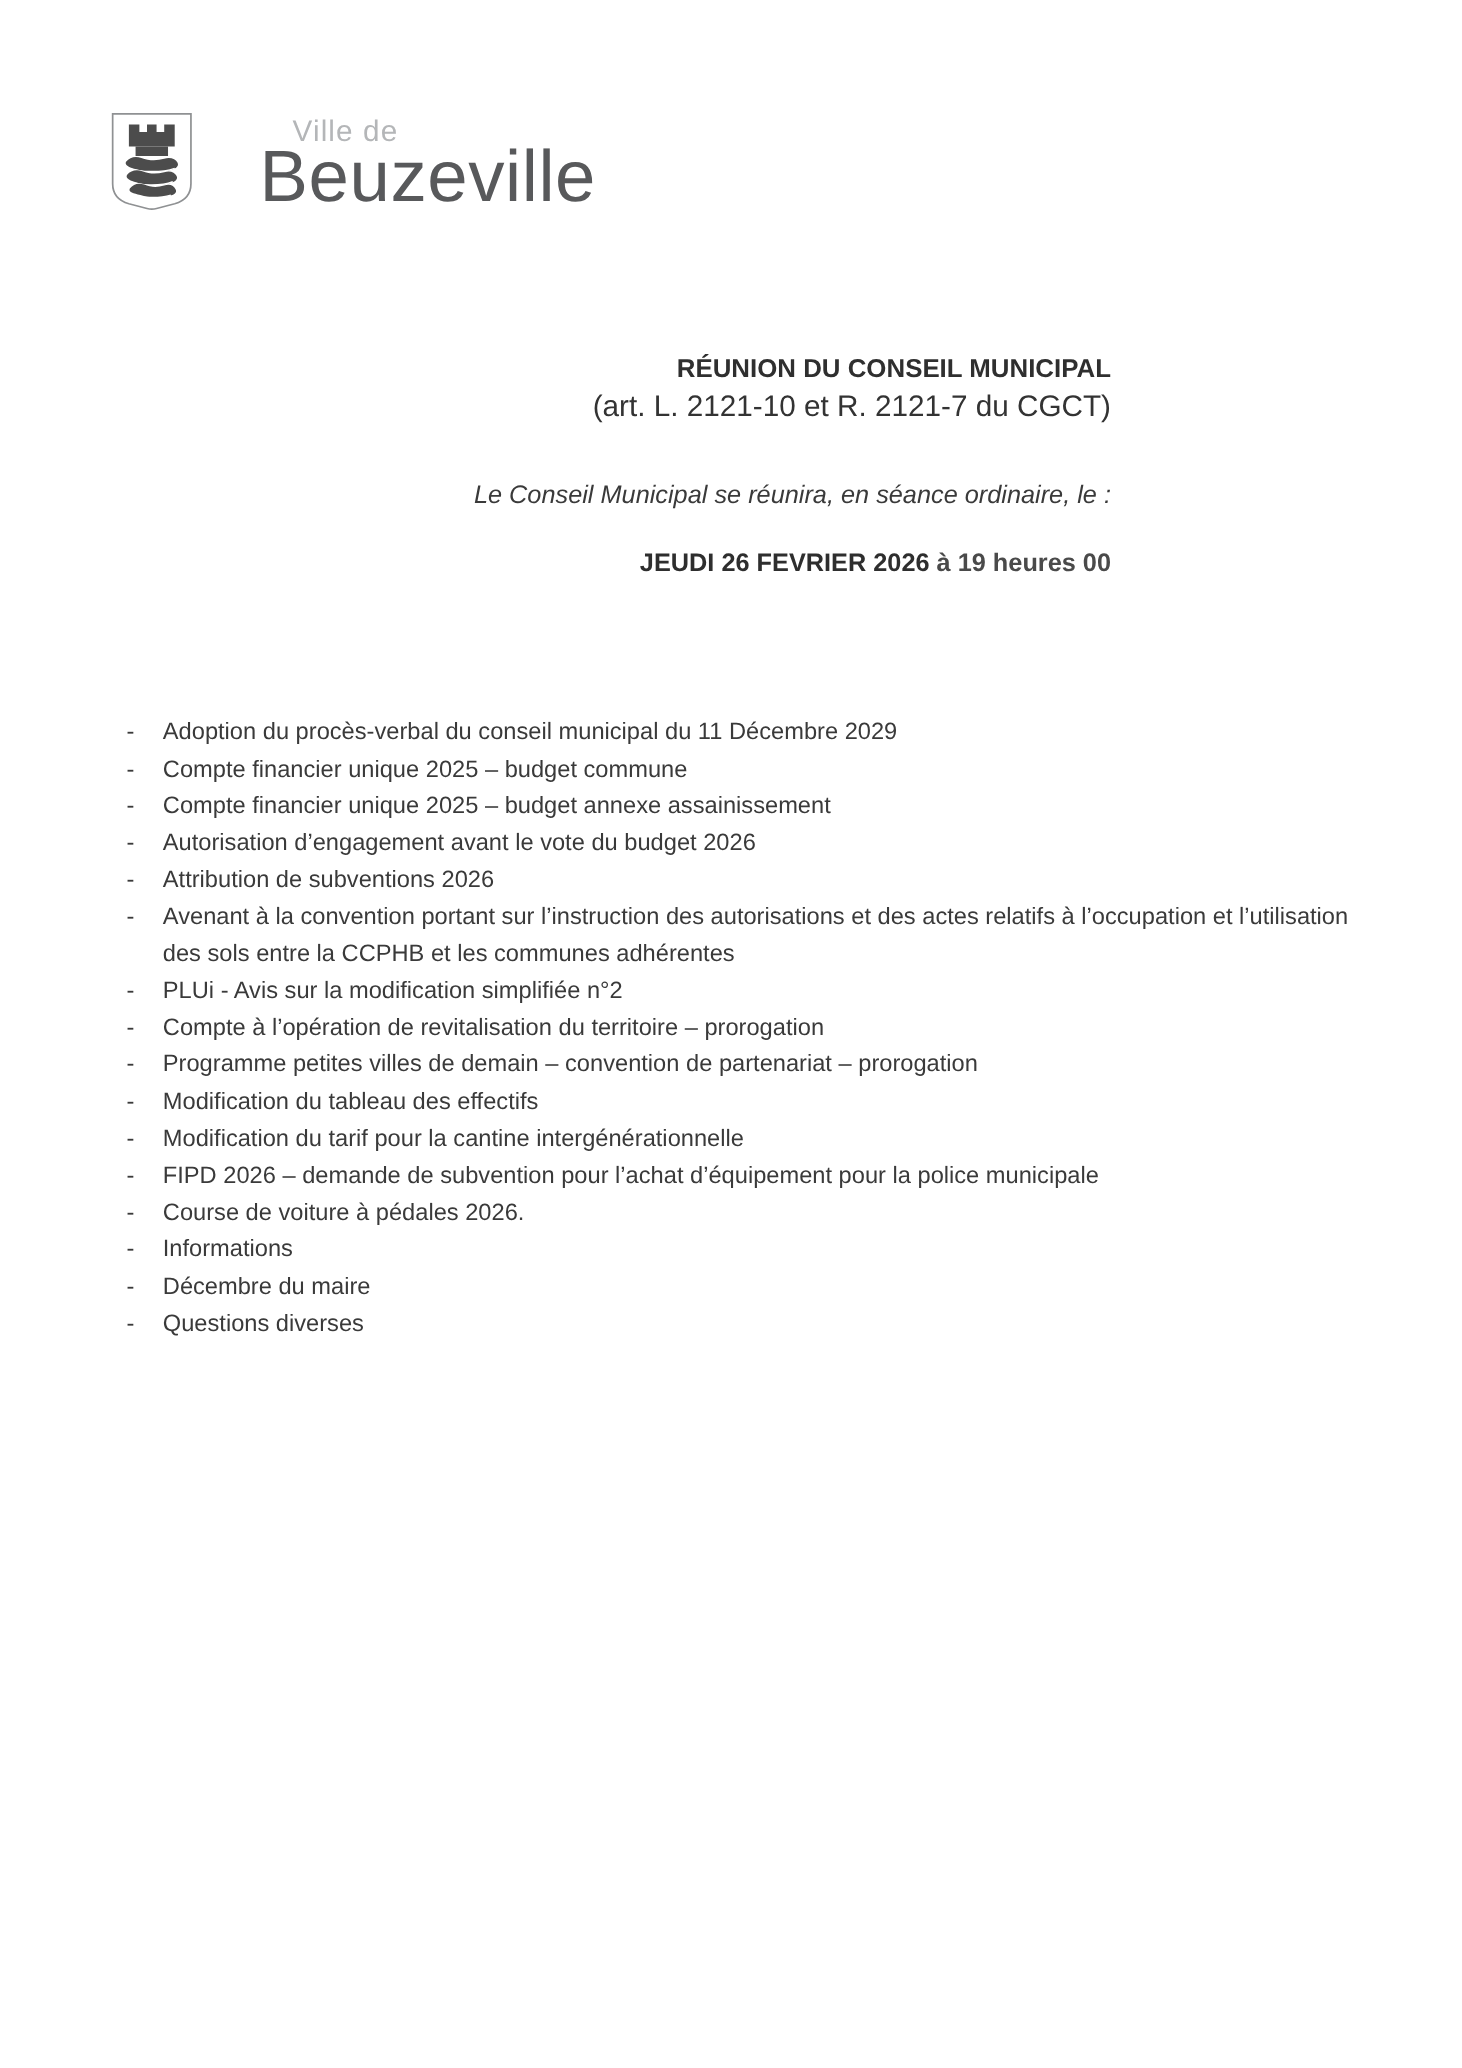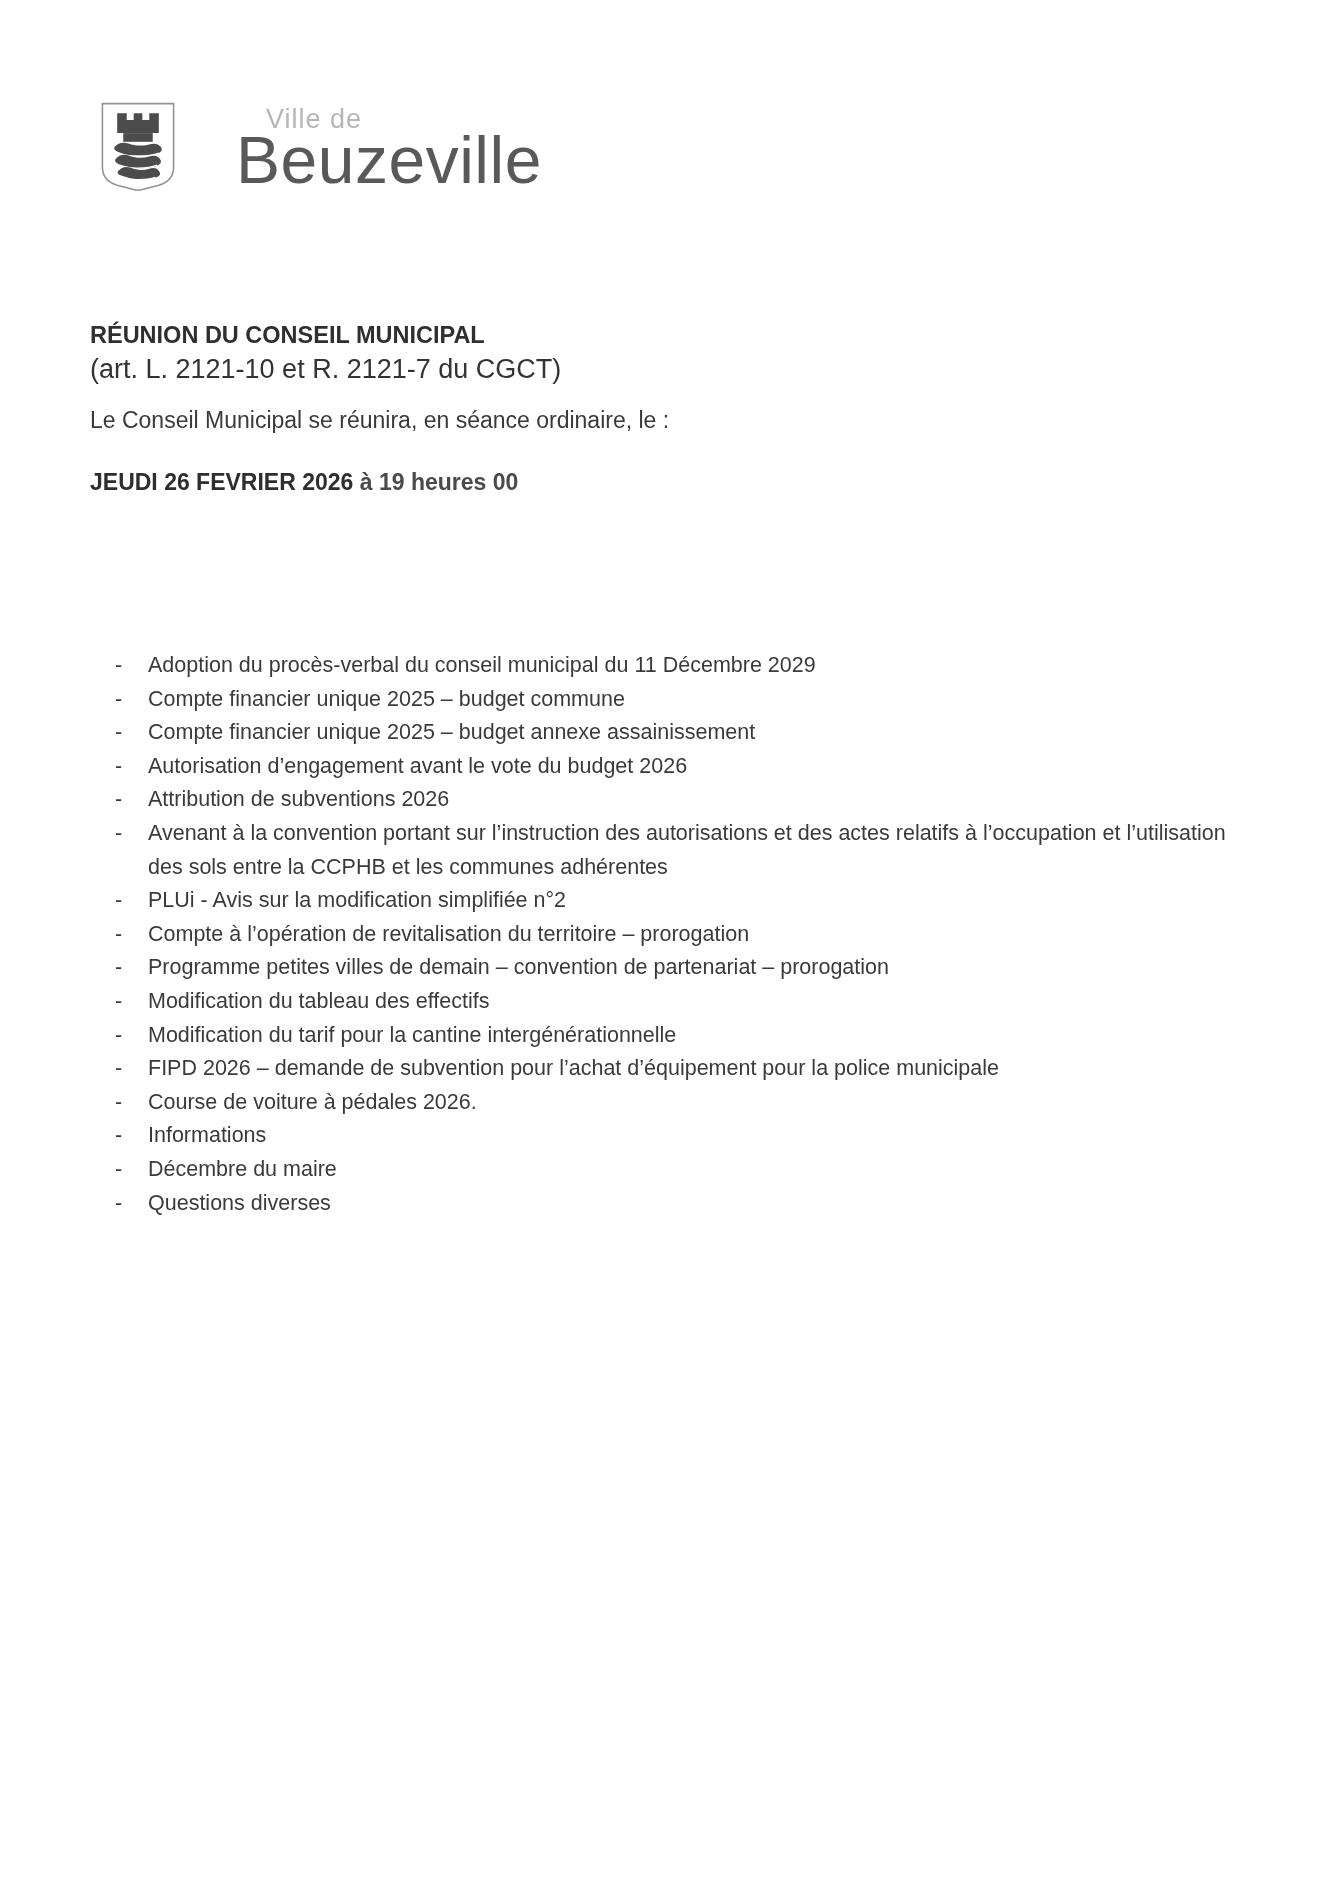--- a/index.html
+++ b/index.html
@@ -60,41 +60,42 @@
     letter-spacing: 0.5px;
     margin-left: 14px;
   }
 
   
   .center-block {
     position: absolute;
     top: 318px;
     left: 90px;
     width: 920px;
-    text-align: left;
+    text-align: right;
     color: #3a3a3a;
   }
   .doc-title {
     margin: 0;
     font-size: 23.5px;
     line-height: 34px;
     font-weight: 700;
     color: #2f2f2f;
   }
   .doc-subtitle {
     margin: 0;
     font-size: 27px;
     line-height: 34px;
     font-weight: 400;
     color: #333333;
   }
   .intro-line {
-    margin: 17px 0 0 0;
+    margin: 46px 0 0 0;
     font-size: 23px;
     line-height: 34px;
+    font-style: italic;
   }
   .date-line {
     margin: 28px 0 0 0;
     font-size: 23px;
     line-height: 34px;
     font-weight: 700;
     color: #2e2e2e;
   }
   .date-time { color: #4a4a4a; }
   .agenda-heading {

